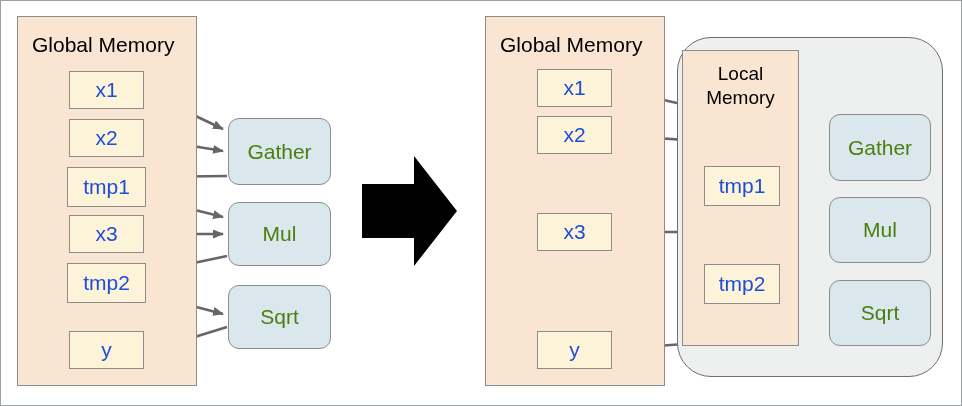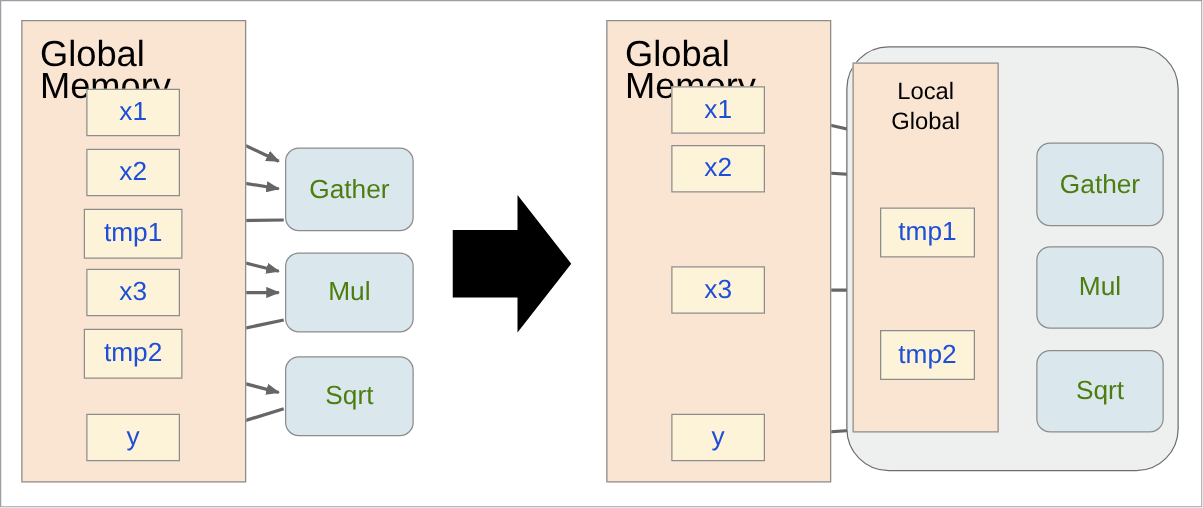--- a/index.html
+++ b/index.html
@@ -28,21 +28,21 @@
   }
   .panel {
     position: absolute;
     box-sizing: border-box;
     background: #fae5d3;
     border: 1px solid #8c8c8c;
   }
   .panel-label {
     position: absolute;
     color: #000000;
-    font-size: 29px;
+    font-size: 21px;
     line-height: 25px;
     white-space: pre-line;
   }
   .outer-shell {
     position: absolute;
     box-sizing: border-box;
     background: #eeefef;
     border: 1px solid #6e6e6e;
     border-radius: 34px;
   }
@@ -144,21 +144,21 @@
     <path d="M0,30 L52,30 L52,2 L95,57 L52,112 L52,84 L0,84 z" fill="#000000"></path>
   </svg>
 
   <div class="outer-shell" style="left:676px; top:36px; width:266px; height:340px;"></div>
 
   <div class="panel" style="left:484px; top:15px; width:180px; height:370px;"></div>
   <div class="panel-label" style="left:499px; top:31px; width:165px;">Global Memory</div>
 
   <div class="panel" style="left:681px; top:49px; width:117px; height:296px;"></div>
   <div class="panel-label" style="left:681px; top:61px; width:117px; text-align:center; font-size:19px; line-height:24px;">Local
-Global</div>
+Memory</div>
 
   <div class="mem-box" style="left:536px; top:68px; width:75px; height:38px;">
     <span>x1</span>
   </div>
   <div class="mem-box" style="left:536px; top:115px; width:75px; height:38px;">
     <span>x2</span>
   </div>
   <div class="mem-box" style="left:536px; top:212px; width:75px; height:38px;">
     <span>x3</span>
   </div>

